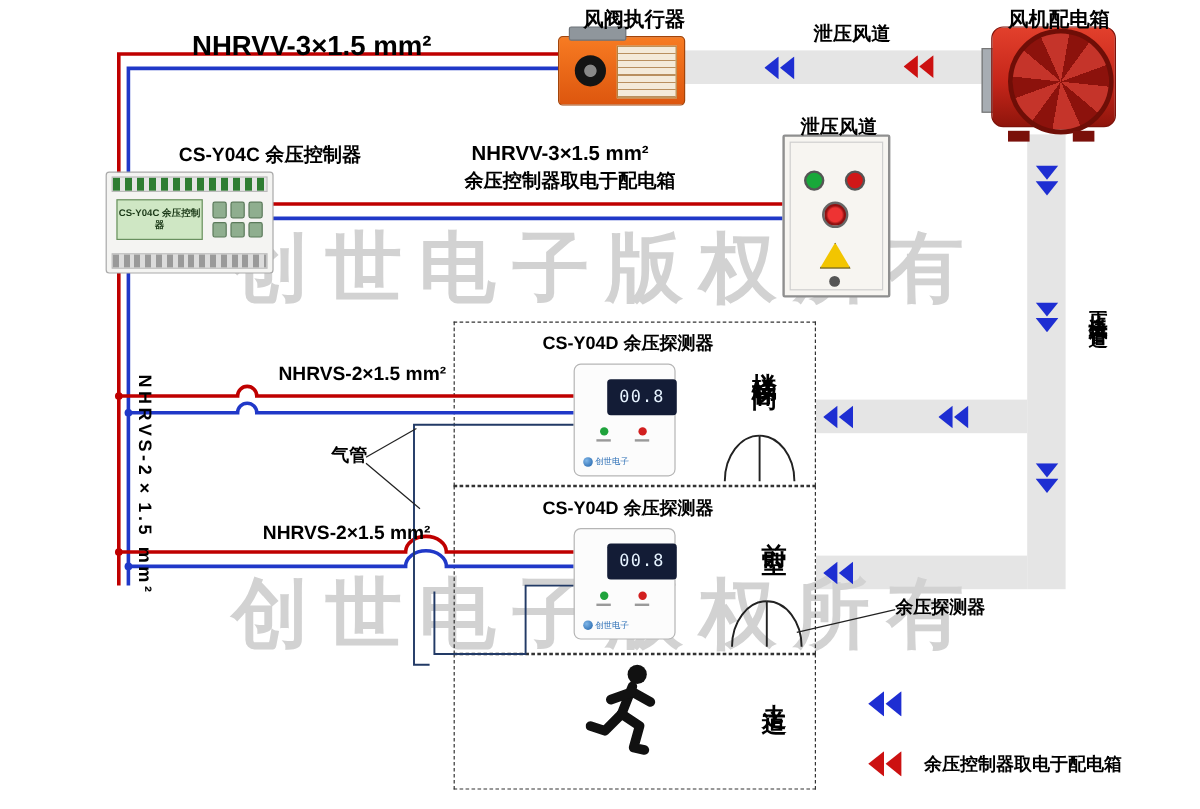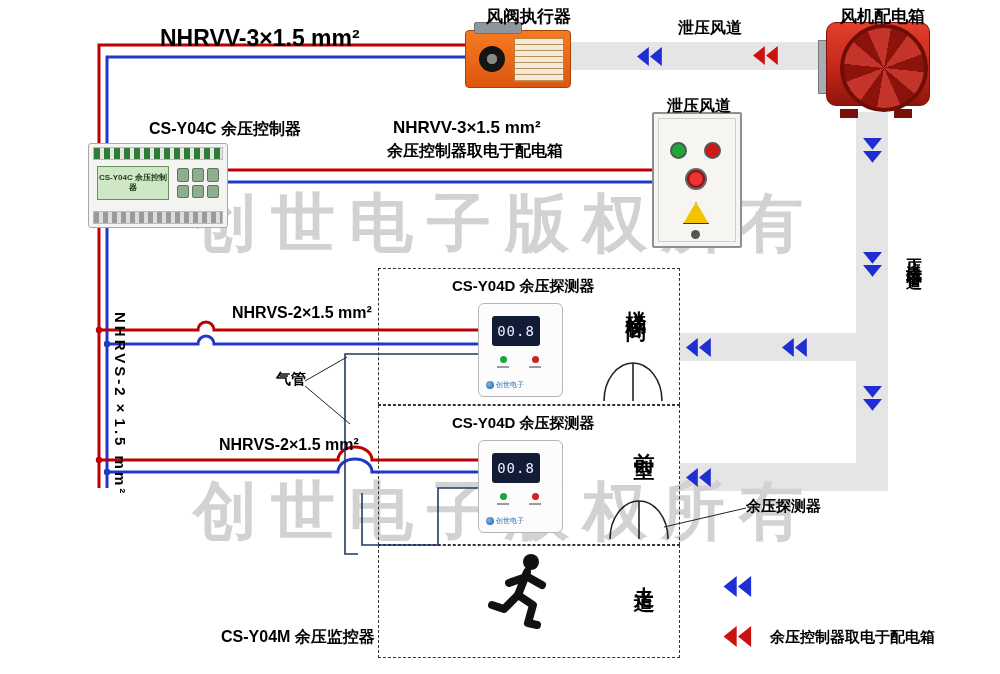--- a/index.html
+++ b/index.html
@@ -87,21 +87,21 @@
   .db-lamp.red{left:50px;top:28px;background:#d01818;}
   .db-btn{position:absolute;left:31px;top:54px;width:18px;height:18px;border-radius:50%;
           background:radial-gradient(circle,#e33 0 45%,#901010 60%);border:2px solid #666;}
   .db-warn{position:absolute;left:29px;top:88px;width:24px;height:20px;background:#f2c500;
            clip-path:polygon(50% 0,100% 100%,0 100%);border:1px solid #333;}
   .db-lock{position:absolute;left:37px;top:116px;width:9px;height:9px;border-radius:50%;background:#555;}
 
   .detector{width:85px;background:#fcfcfc;border:1px solid #b5b5b5;border-radius:6px;}
   .det1{left:478px;top:303px;height:94px;}
   .det2{left:478px;top:440px;height:93px;}
-  .det-screen{position:absolute;left:13px;top:12px;width:48px;height:30px;background:#131c36;border-radius:3px;
+  .det-screen{position:absolute;left:27px;top:12px;width:58px;height:30px;background:#131c36;border-radius:3px;
               color:#e6f3ff;font-family:"DejaVu Sans Mono",monospace;font-size:14px;letter-spacing:1px;
               display:flex;align-items:center;justify-content:center;}
   .det-led{position:absolute;width:7px;height:7px;border-radius:50%;top:52px;}
   .det-led.green{left:21px;background:#1fa33c;}
   .det-led.red{left:53px;background:#d21f1f;}
   .det-mark{position:absolute;top:62px;width:12px;height:2px;background:#9a9a9a;}
   .det-mark.m1{left:18px;} .det-mark.m2{left:50px;}
   .det-logo{position:absolute;left:7px;bottom:6px;font-size:7px;color:#2a6db5;display:flex;align-items:center;gap:2px;}
   .logo-dot{display:inline-block;width:8px;height:8px;border-radius:50%;
             background:radial-gradient(circle at 35% 35%,#7fb6e8,#1c5fa8);}
@@ -301,21 +301,20 @@
   <div class="lbl" style="left:393px;top:118px;font-size:17px">NHRVV-3×1.5 mm²</div>
   <div class="lbl" style="left:387px;top:141px;font-size:16px">余压控制器取电于配电箱</div>
   <div class="lbl" style="left:667px;top:96px;font-size:16px">泄压风道</div>
   <div class="lbl" style="left:452px;top:277px;font-size:15px">CS-Y04D 余压探测器</div>
   <div class="lbl" style="left:452px;top:414px;font-size:15px">CS-Y04D 余压探测器</div>
   <div class="lbl" style="left:232px;top:304px;font-size:16px">NHRVS-2×1.5 mm²</div>
   <div class="lbl" style="left:219px;top:436px;font-size:16px">NHRVS-2×1.5 mm²</div>
   <div class="lbl vert" style="left:112px;top:312px;font-size:15px">NHRVS-2×1.5 mm²</div>
   <div class="lbl" style="left:276px;top:370px;font-size:15px">气管</div>
   <div class="lbl" style="left:746px;top:497px;font-size:15px">余压探测器</div>
-  <div class="lbl" style="left:221px;top:627px;font-size:16px">CS-Y04M 余压监控器</div>
   <div class="lbl vert" style="left:903px;top:246px;font-size:16px">正压送风管道</div>
   <div class="lbl vert room" style="left:622px;top:294px">楼梯间</div>
   <div class="lbl vert room" style="left:630px;top:436px">前室</div>
   <div class="lbl vert room" style="left:630px;top:570px">走道</div>
 
   <span class="arrow lg blue" style="left:723px;top:576px">
       <svg viewBox="0 0 22 16">
         <path d="M10 0 L10 16 L0 8 Z"></path>
         <path d="M21 0 L21 16 L11 8 Z"></path>
       </svg>

